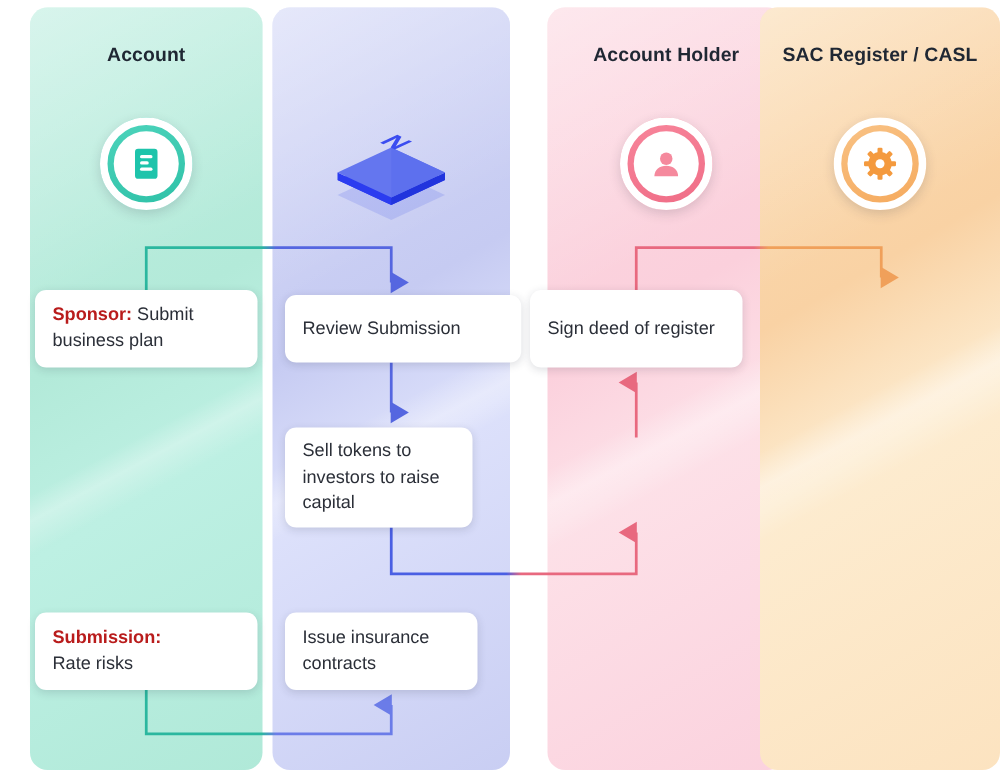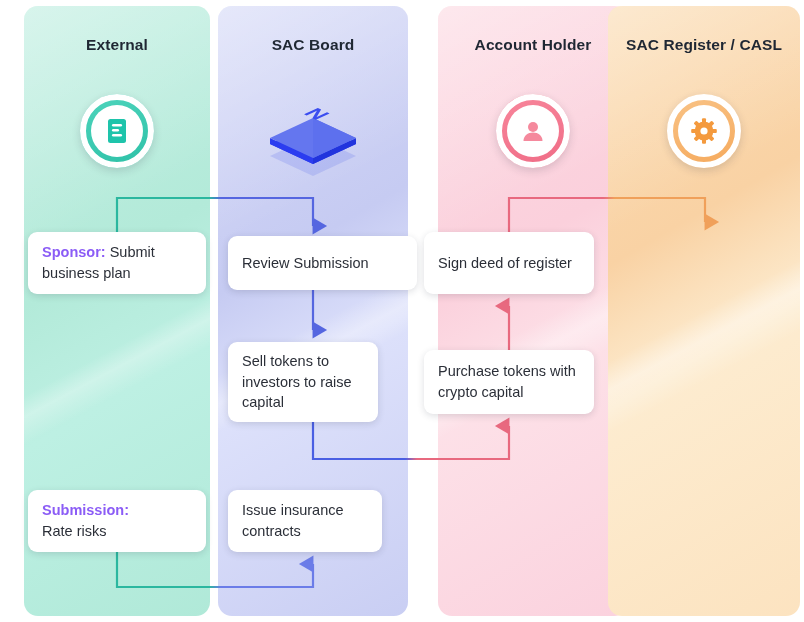--- a/index.html
+++ b/index.html
@@ -84,54 +84,53 @@
     box-shadow: 0 2px 7px rgba(35,40,60,.15);
     box-sizing: border-box;
     display: flex;
     align-items: center;
     padding: 0 14px;
     font-size: 14.5px;
     line-height: 1.42;
     color: #2b2f38;
     z-index: 5;
   }
-  .node b { font-weight: bold; color: #8b5cf6; }
+  .node b { font-weight: bold; color: #b91c1c; }
   svg.links {
     position: absolute;
     inset: 0;
     width: 804px;
     height: 622px;
     z-index: 2;
     pointer-events: none;
   }
 </style>
 </head>
 <body>
 
 <div id="diagram">
 
   <div class="lane" style="left:24px; width:186px; background:linear-gradient(150deg,#c2efe2 0%,#b3ead9 42%,#bdf0e3 62%,#b0e9d8 100%);">
     <div class="lane-sheen" style="background:linear-gradient(152deg, rgba(255,255,255,.36) 0%, rgba(255,255,255,0) 36%, rgba(255,255,255,0) 55%, rgba(255,255,255,.30) 58%, rgba(255,255,255,0) 62%);"></div>
-    <div class="lane-title">External</div>
+    <div class="lane-title">Account</div>
     <div class="badge" style="background:linear-gradient(160deg,#4fd5bd,#2cc0a6);">
       <div class="badge-ring"></div>
       <div class="badge-inner">
         <svg width="26" height="28" viewBox="0 0 26 28" aria-hidden="true">
           <rect x="4" y="2" width="18" height="24" rx="2.5" fill="#1ec4ab"></rect>
           <rect x="8" y="7" width="10" height="2.6" rx="1.3" fill="#ffffff"></rect>
           <rect x="8" y="12" width="7" height="2.6" rx="1.3" fill="#ffffff"></rect>
           <rect x="8" y="17" width="10" height="2.6" rx="1.3" fill="#ffffff"></rect>
         </svg>
       </div>
     </div>
   </div>
 
   <div class="lane" style="left:218px; width:190px; background:linear-gradient(150deg,#d5d9f7 0%,#c6cbf2 40%,#dde1fb 58%,#c9cef3 100%);">
     <div class="lane-sheen" style="background:linear-gradient(152deg, rgba(255,255,255,.40) 0%, rgba(255,255,255,0) 34%, rgba(255,255,255,0) 52%, rgba(255,255,255,.34) 56%, rgba(255,255,255,0) 60%);"></div>
-    <div class="lane-title">SAC Board</div>
     <div class="iso-icon">
       <svg width="110" height="92" viewBox="0 0 110 92" aria-hidden="true">
         <g opacity=".30">
           <polygon points="55,50 98,70 55,90 12,70" fill="#7d8cf0"></polygon>
         </g>
         <polygon points="55,38 98,58 55,78 12,58" fill="#2b3cf0"></polygon>
         <polygon points="12,52 12,58 55,78 55,72" fill="#2b3cf0"></polygon>
         <polygon points="98,52 98,58 55,78 55,72" fill="#2134dd"></polygon>
         <polygon points="55,32 98,52 55,72 12,52" fill="#6476ef"></polygon>
         <polygon points="55,32 98,52 55,72 55,32" fill="#5d70ee"></polygon>
@@ -250,18 +249,15 @@
   </div>
 
   <div class="node" style="left:228px; top:490px; width:154px; height:62px;">
     <span>Issue insurance contracts</span>
   </div>
 
   <div class="node" style="left:424px; top:232px; width:170px; height:62px;">
     <span>Sign deed of register</span>
   </div>
 
-  <div class="node" style="left:424px; top:350px; width:170px; height:64px;">
-    <span>Purchase tokens with crypto capital</span>
-  </div>
 
 
 </div>
 
 </body></html>

